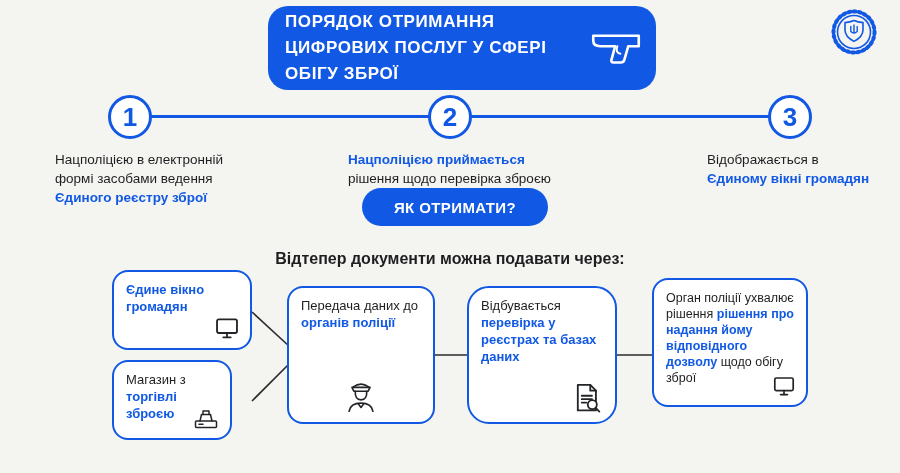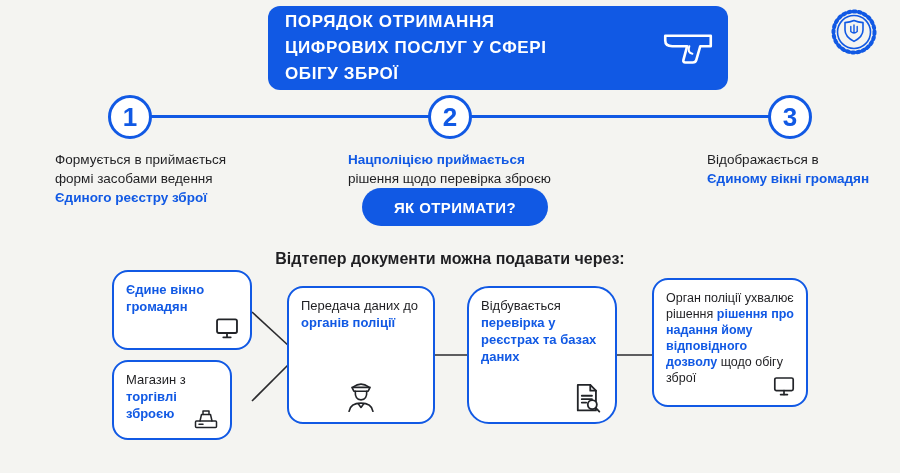--- a/index.html
+++ b/index.html
@@ -8,22 +8,22 @@
     --bg:#f4f4f1;
   }
   *{box-sizing:border-box;}
   body{margin:0;background:#fff;font-family:"Liberation Sans","DejaVu Sans",sans-serif;}
   .canvas{position:relative;width:900px;height:473px;background:var(--bg);overflow:hidden;color:var(--dark);}
 
   
   .connectors{position:absolute;left:0;top:0;width:900px;height:473px;z-index:0;pointer-events:none;}
 
   
-  .header-box{position:absolute;left:268px;top:6px;width:460px;height:84px;background:var(--accent);
-    border-radius:12px;color:#fff;display:flex;align-items:center;z-index:1;}
+  .header-box{position:absolute;left:268px;top:6px;width:388px;height:84px;background:var(--accent);
+    border-radius:20px;color:#fff;display:flex;align-items:center;z-index:1;}
   .header-text{padding:0 70px 0 17px;font-size:17px;font-weight:700;letter-spacing:.6px;line-height:1.52;}
   .header-gun{position:absolute;right:12px;top:50%;transform:translateY(-50%);width:56px;height:42px;display:block;}
 
   
   .badge{position:absolute;left:830px;top:8px;width:48px;height:48px;}
 
   
   .tl-line{position:absolute;left:130px;top:115px;width:660px;height:3px;background:var(--accent);}
   .tl-circle{position:absolute;top:95px;width:44px;height:44px;border-radius:50%;background:#fff;
     border:3px solid var(--accent);color:var(--accent);font-weight:700;font-size:26px;
@@ -89,21 +89,21 @@
     <span>1</span>
   </div>
   <div class="tl-circle c2">
     <span>2</span>
   </div>
   <div class="tl-circle c3">
     <span>3</span>
   </div>
 
   <div class="step-text s1">
-    <span class="plain">Формується в приймається</span><br>
+    <span class="plain">Нацполіцією в електронній</span><br>
     <span class="plain">формі засобами ведення</span><br>
     <span class="accent">Єдиного реєстру зброї</span>
   </div>
   <div class="step-text s2">
     <span class="accent">Нацполіцією приймається</span><br>
     <span class="plain">рішення щодо перевірка зброєю</span>
   </div>
   <div class="step-text s3">
     <span class="plain">Відображається в</span><br>
     <span class="accent">Єдиному вікні громадян</span>

